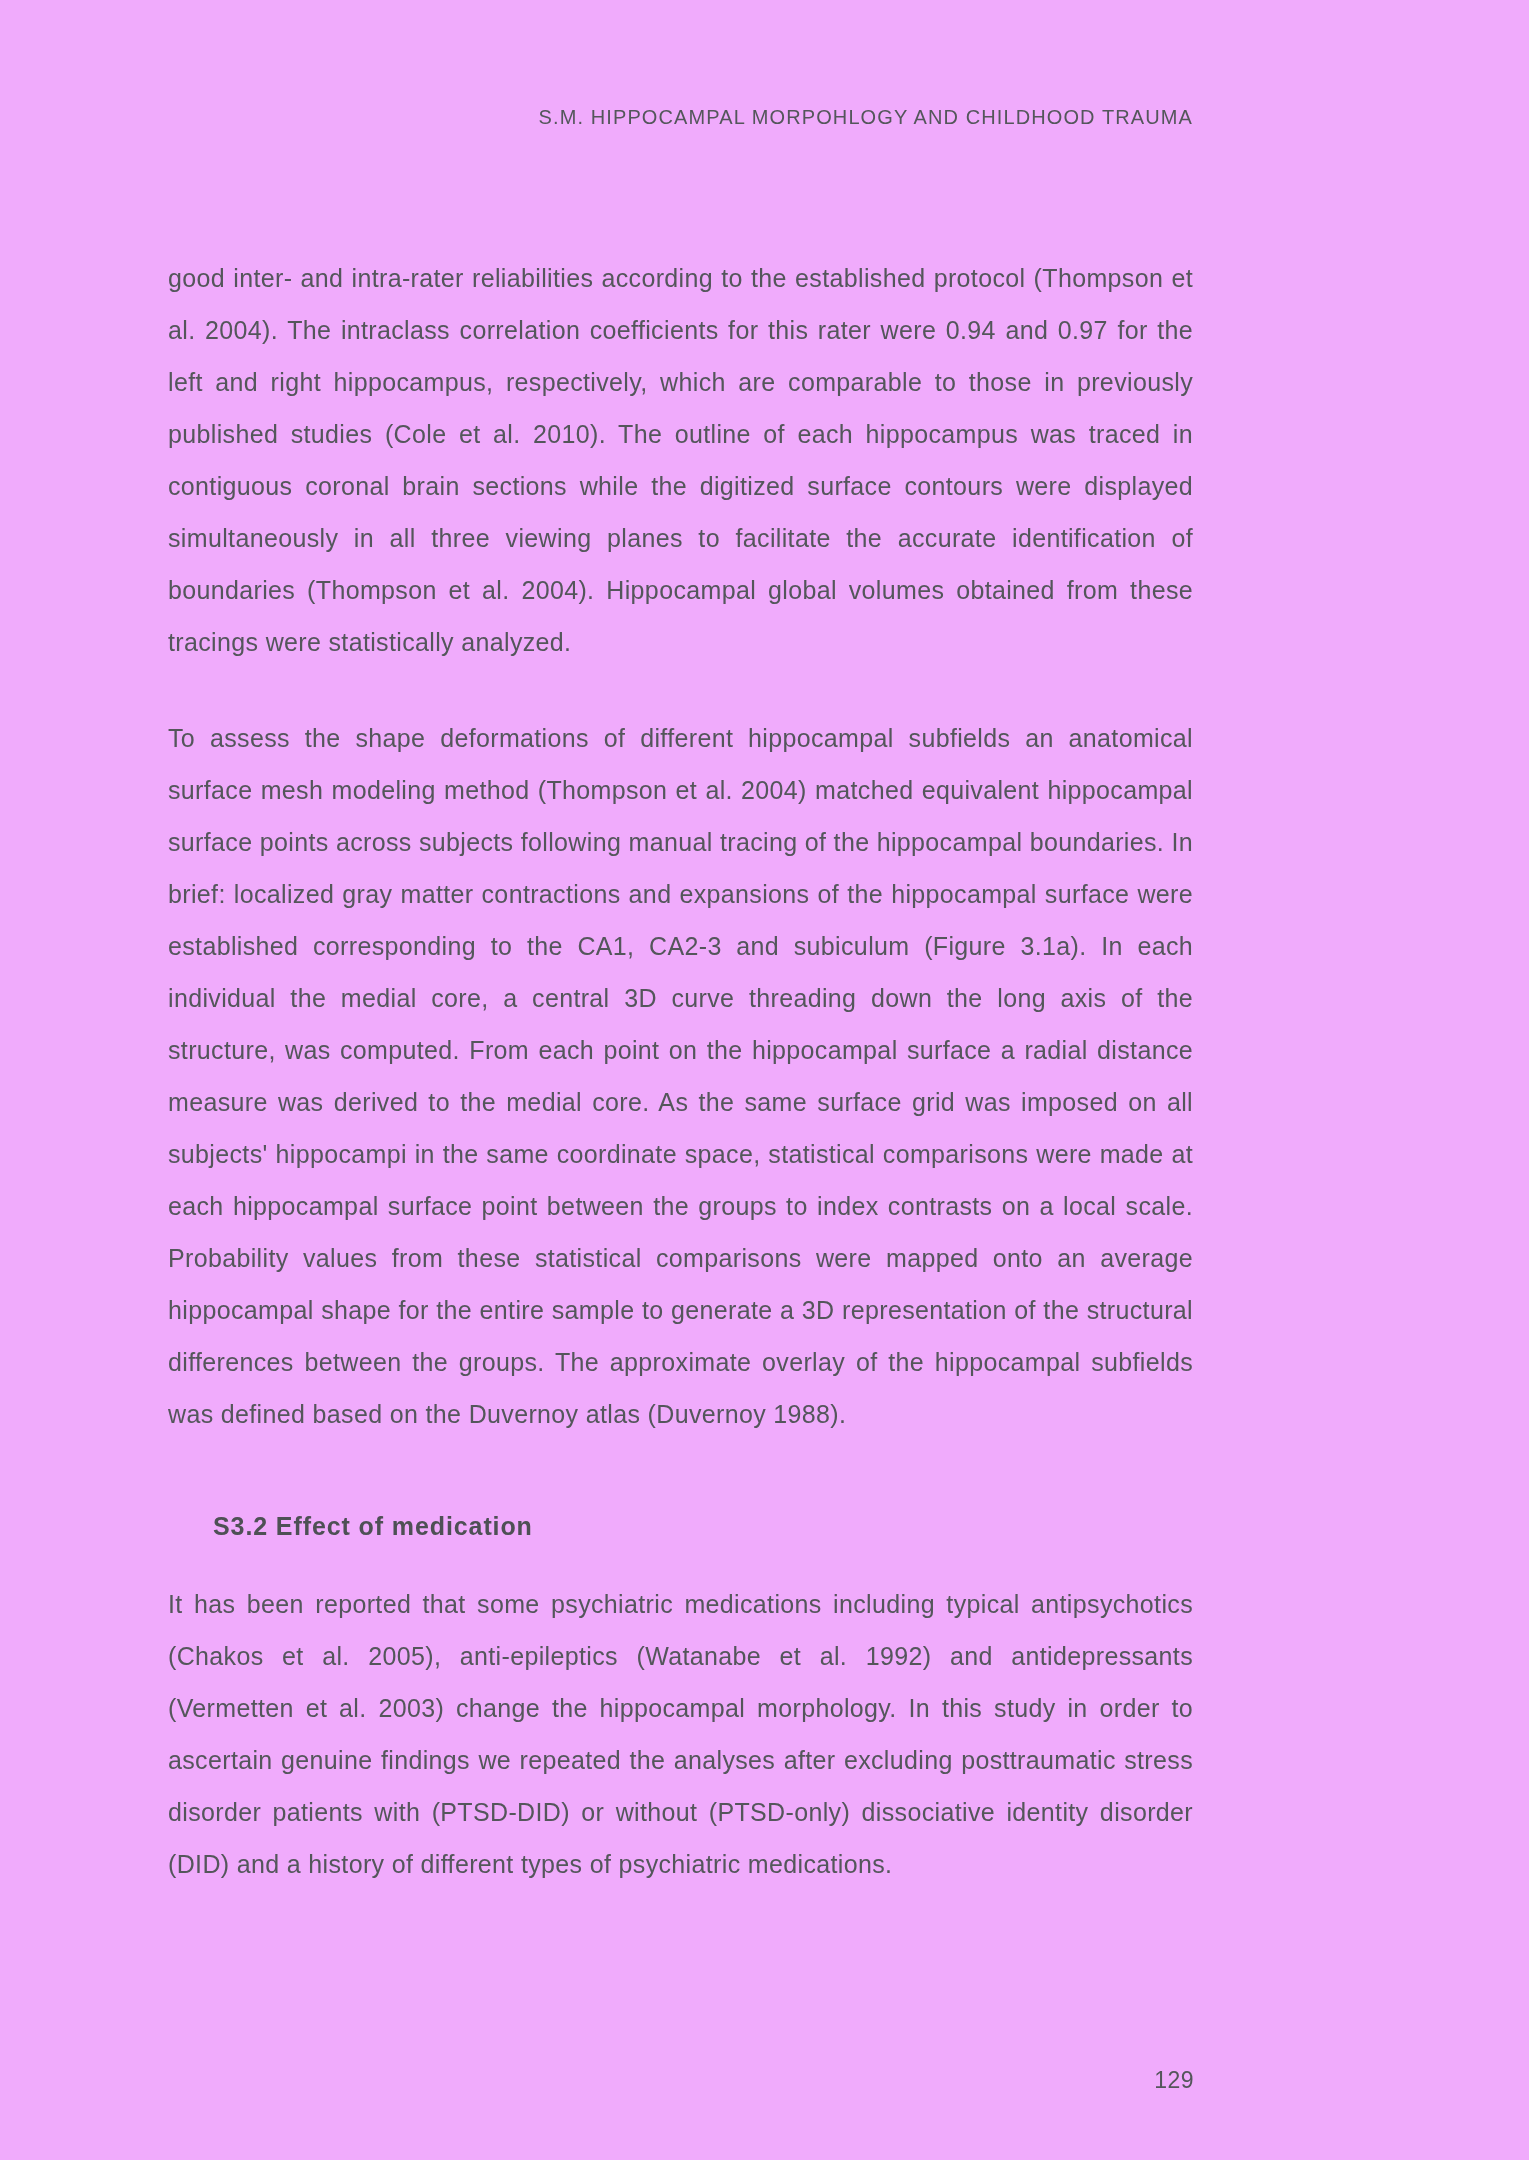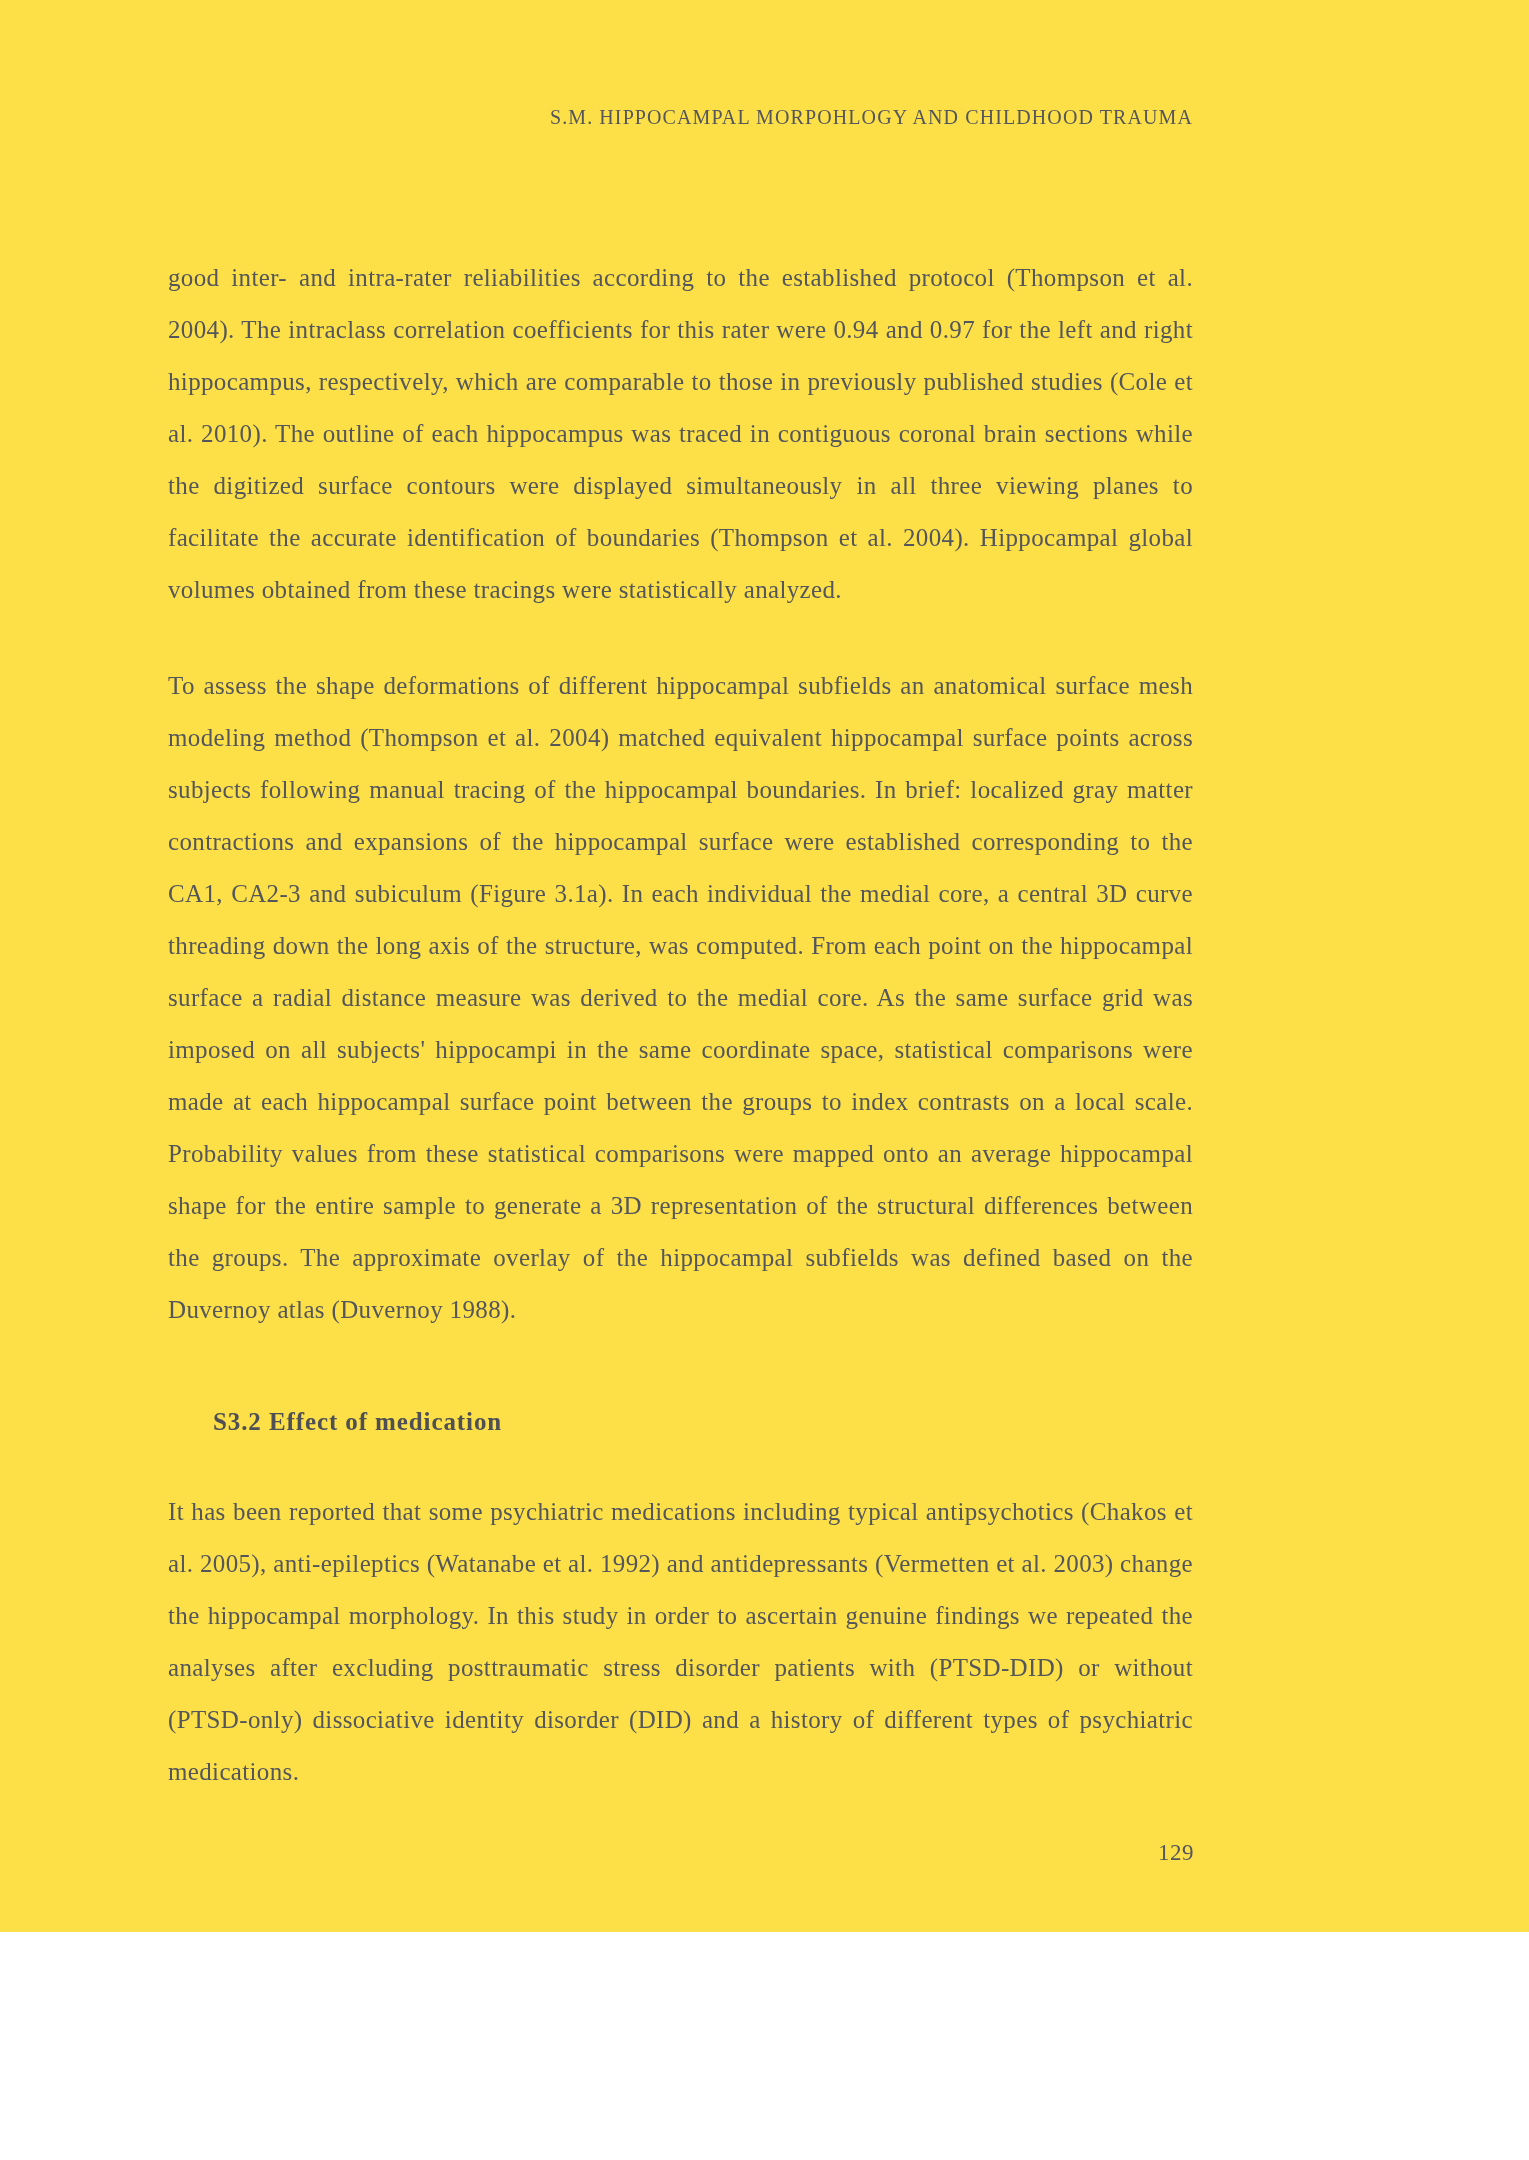--- a/index.html
+++ b/index.html
@@ -3,23 +3,23 @@
 <meta charset="utf-8">
 <style>
   html, body {
     margin: 0;
     padding: 0;
     background: #ffffff;
   }
   .page {
     position: relative;
     width: 1529px;
-    height: 1932px;
-    background: #fde047;
-    font-family: Liberation Serif, serif;
+    height: 2160px;
+    background: #f0abfc;
+    font-family: Liberation Sans, sans-serif;
     color: #54565b;
     box-sizing: border-box;
     overflow: hidden;
   }
   .running-header {
     position: absolute;
     top: 106px;
     right: 336px;
     font-size: 20px;
     letter-spacing: 1.1px;
@@ -35,21 +35,21 @@
   }
   .body-para {
     margin: 0 0 44px 0;
     font-size: 25px;
     line-height: 52px;
     letter-spacing: 0.35px;
     text-align: justify;
     color: #54565b;
   }
   .section-heading {
-    margin: 64px 0 42px 45px;
+    margin: 64px 0 30px 45px;
     font-size: 25px;
     line-height: 44px;
     font-weight: 700;
     letter-spacing: 0.9px;
     color: #4e5055;
   }
   .page-number {
     position: absolute;
     right: 335px;
     bottom: 66px;

